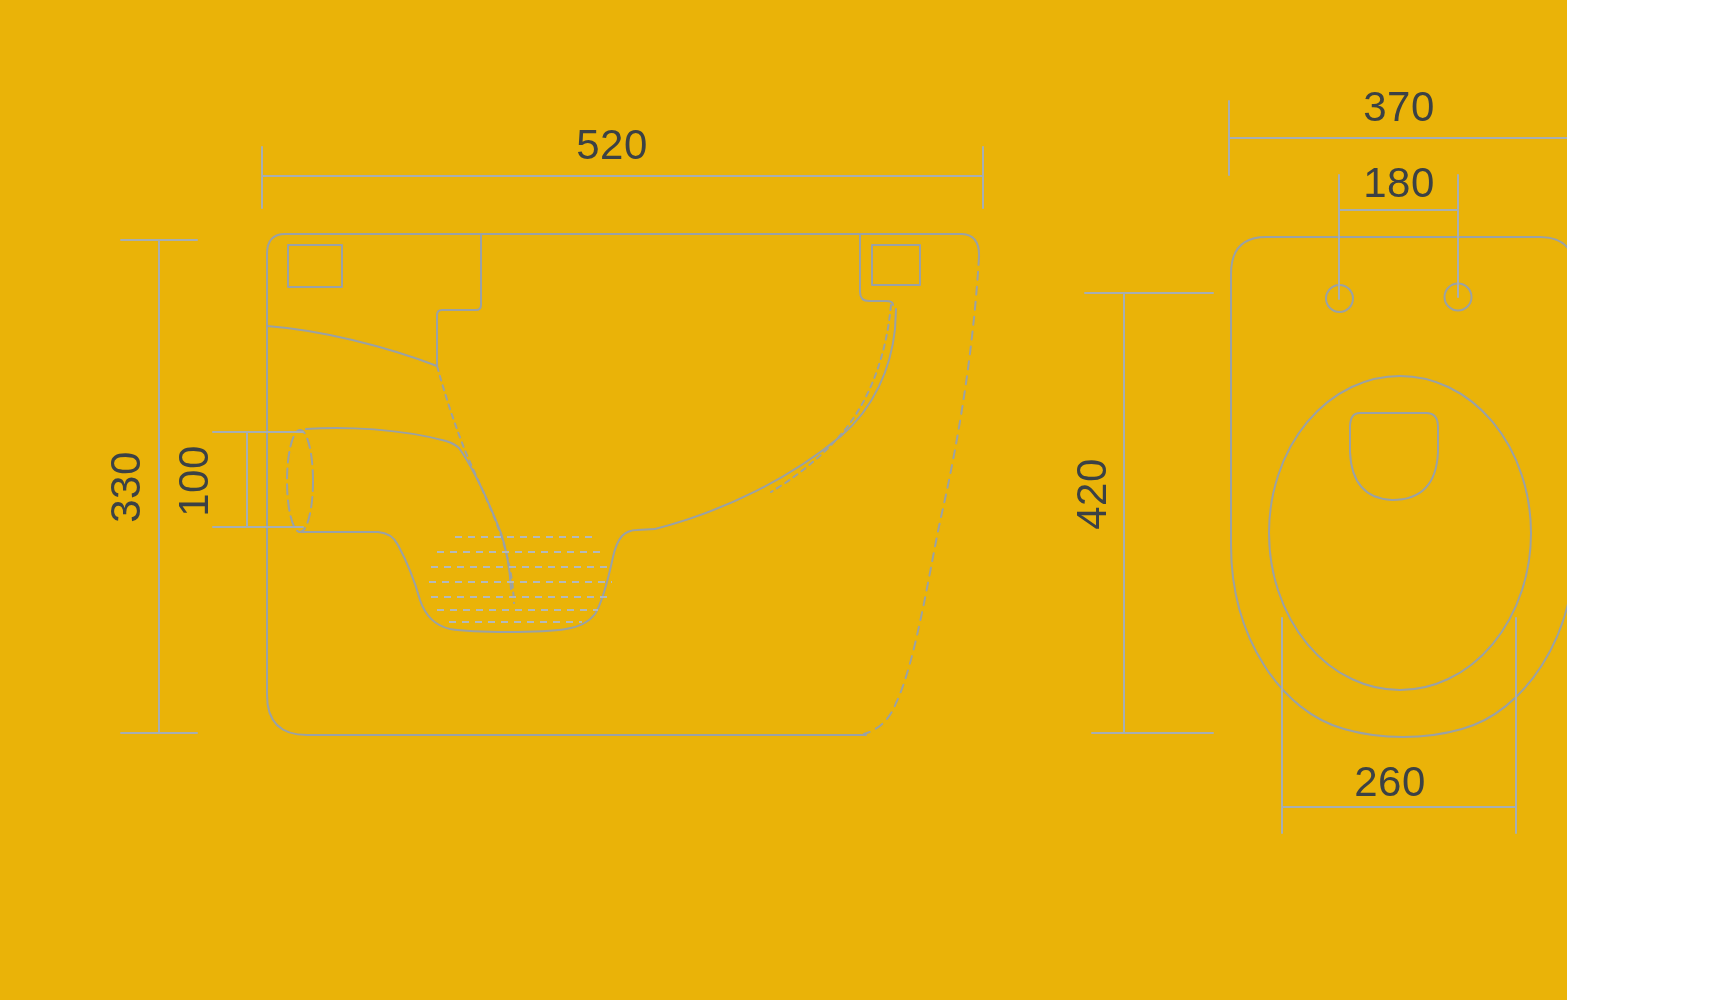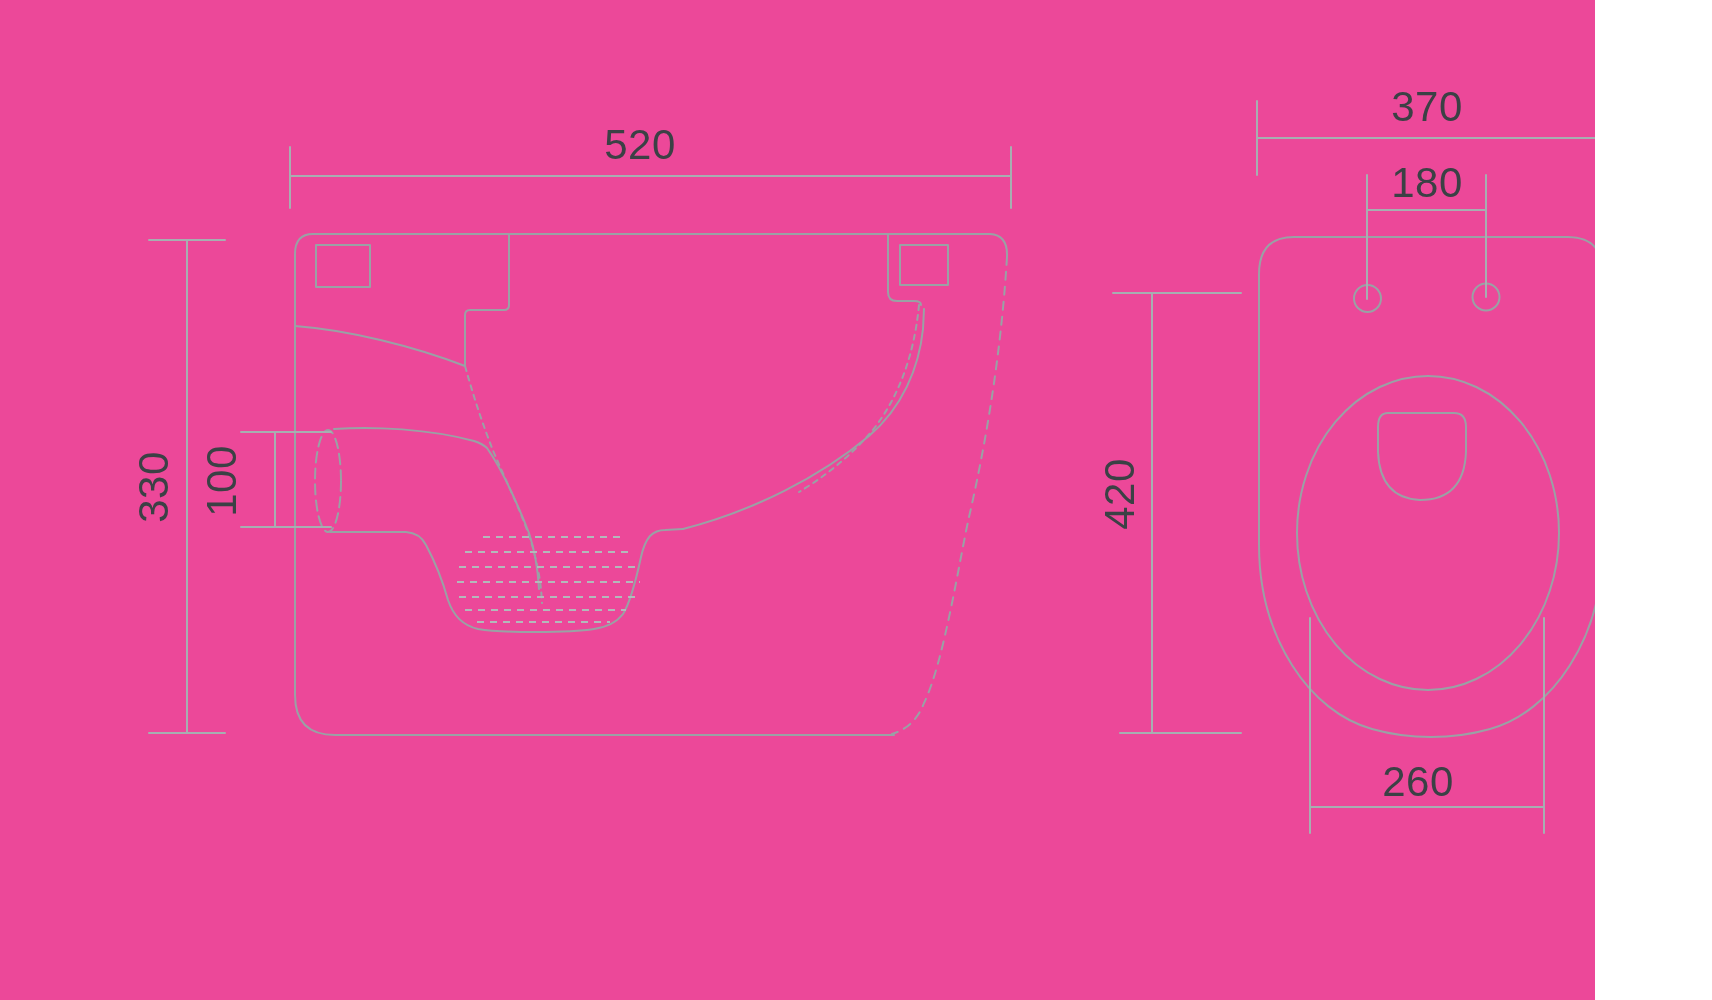--- a/index.html
+++ b/index.html
@@ -1,16 +1,16 @@
 <!DOCTYPE html>
 <html><head>
 <meta charset="utf-8">
 <style>
   html,body{margin:0;padding:0;background:#ffffff;}
-  .sheet{position:relative;width:1567px;height:1000px;background:#ec4899;overflow:hidden;padding-left:28px;}
+  .sheet{position:relative;width:1567px;height:1000px;background:#eab308;overflow:hidden;}
   .sheet svg{display:block;filter:blur(0.3px);}
   .dim-label{font-family:"Liberation Sans",sans-serif;font-size:42px;letter-spacing:0.5px;}
 </style>
 </head>
 <body>
 
 <div class="sheet">
 <svg width="1712" height="1000" viewBox="0 0 1712 1000" xmlns="http://www.w3.org/2000/svg">
 
   <g fill="none" stroke-width="2" stroke-linecap="round" stroke-linejoin="round" stroke="#9aa1a5">

